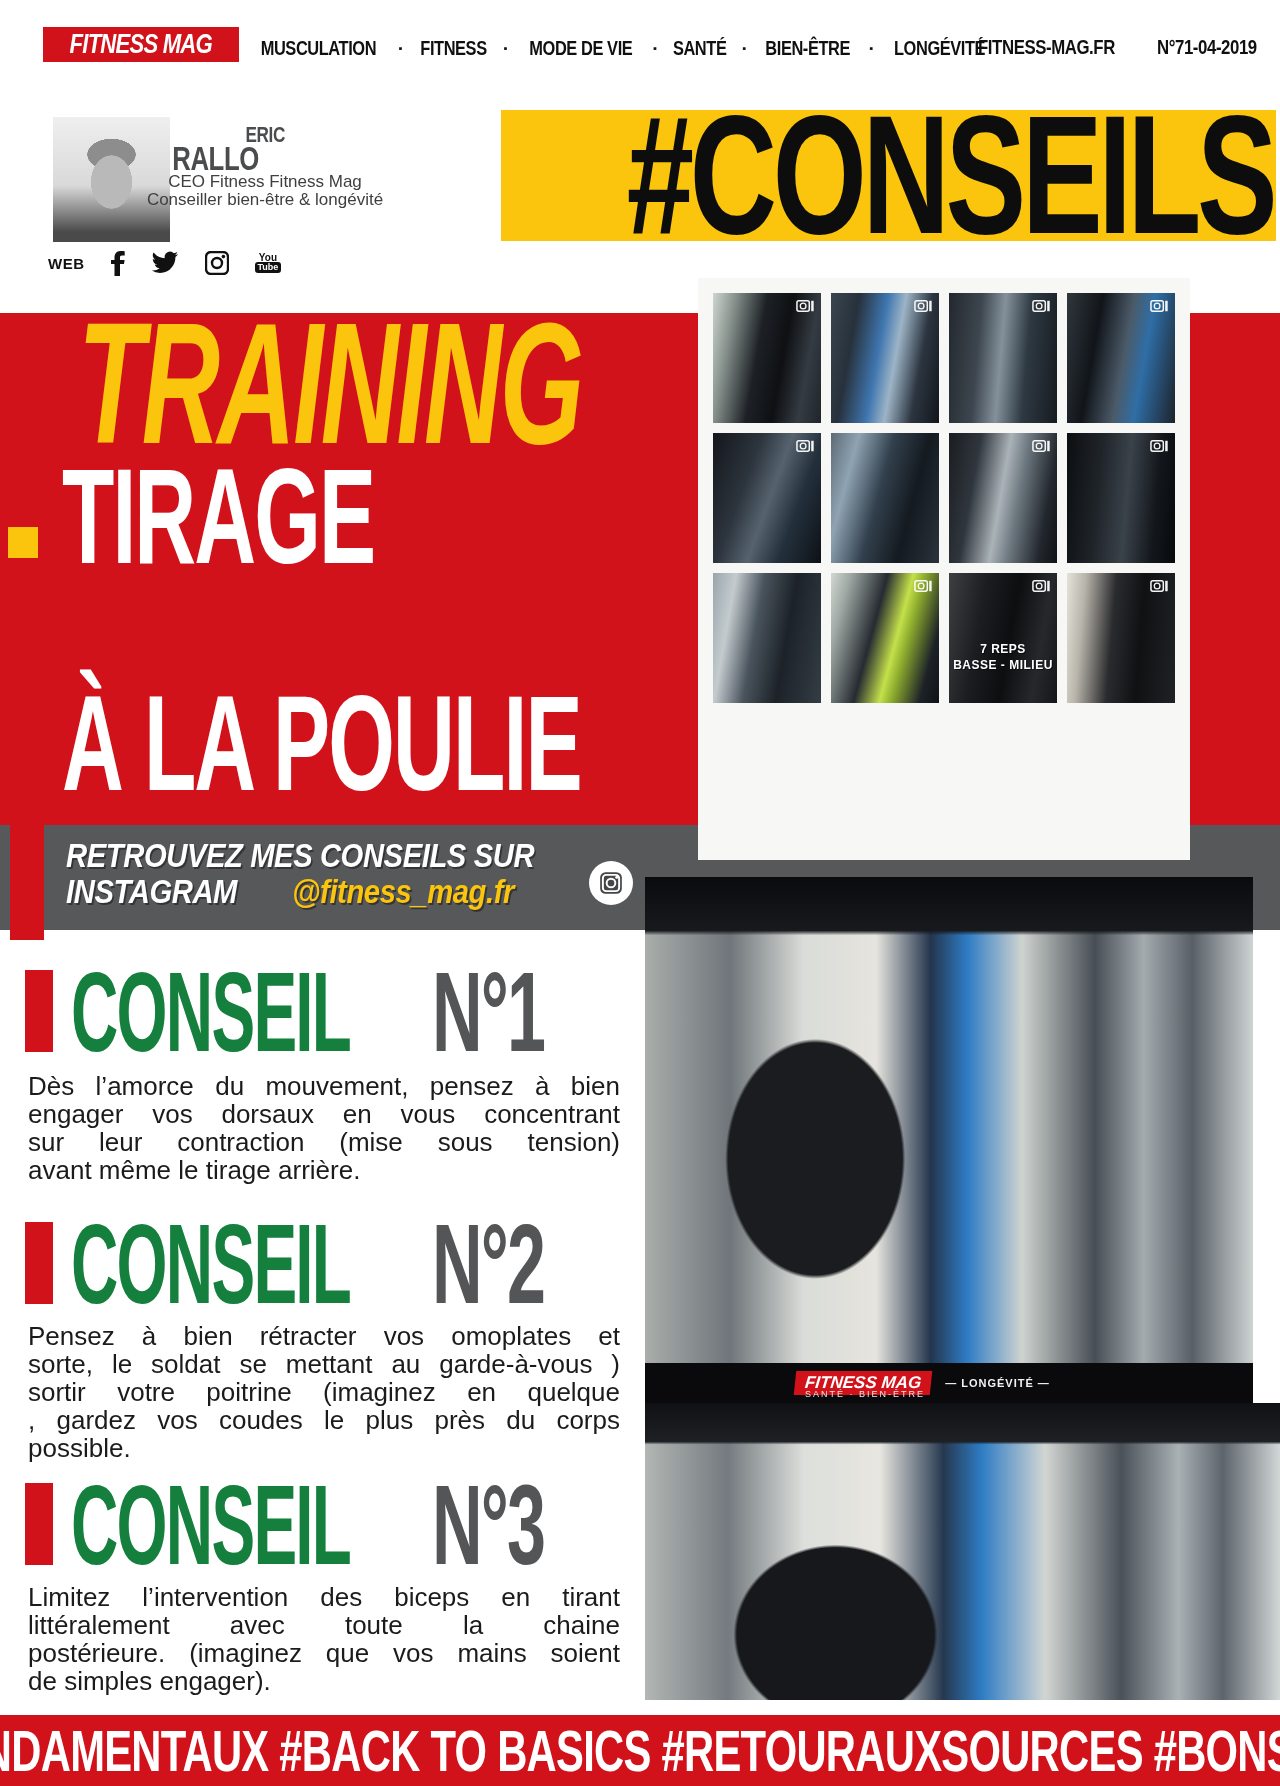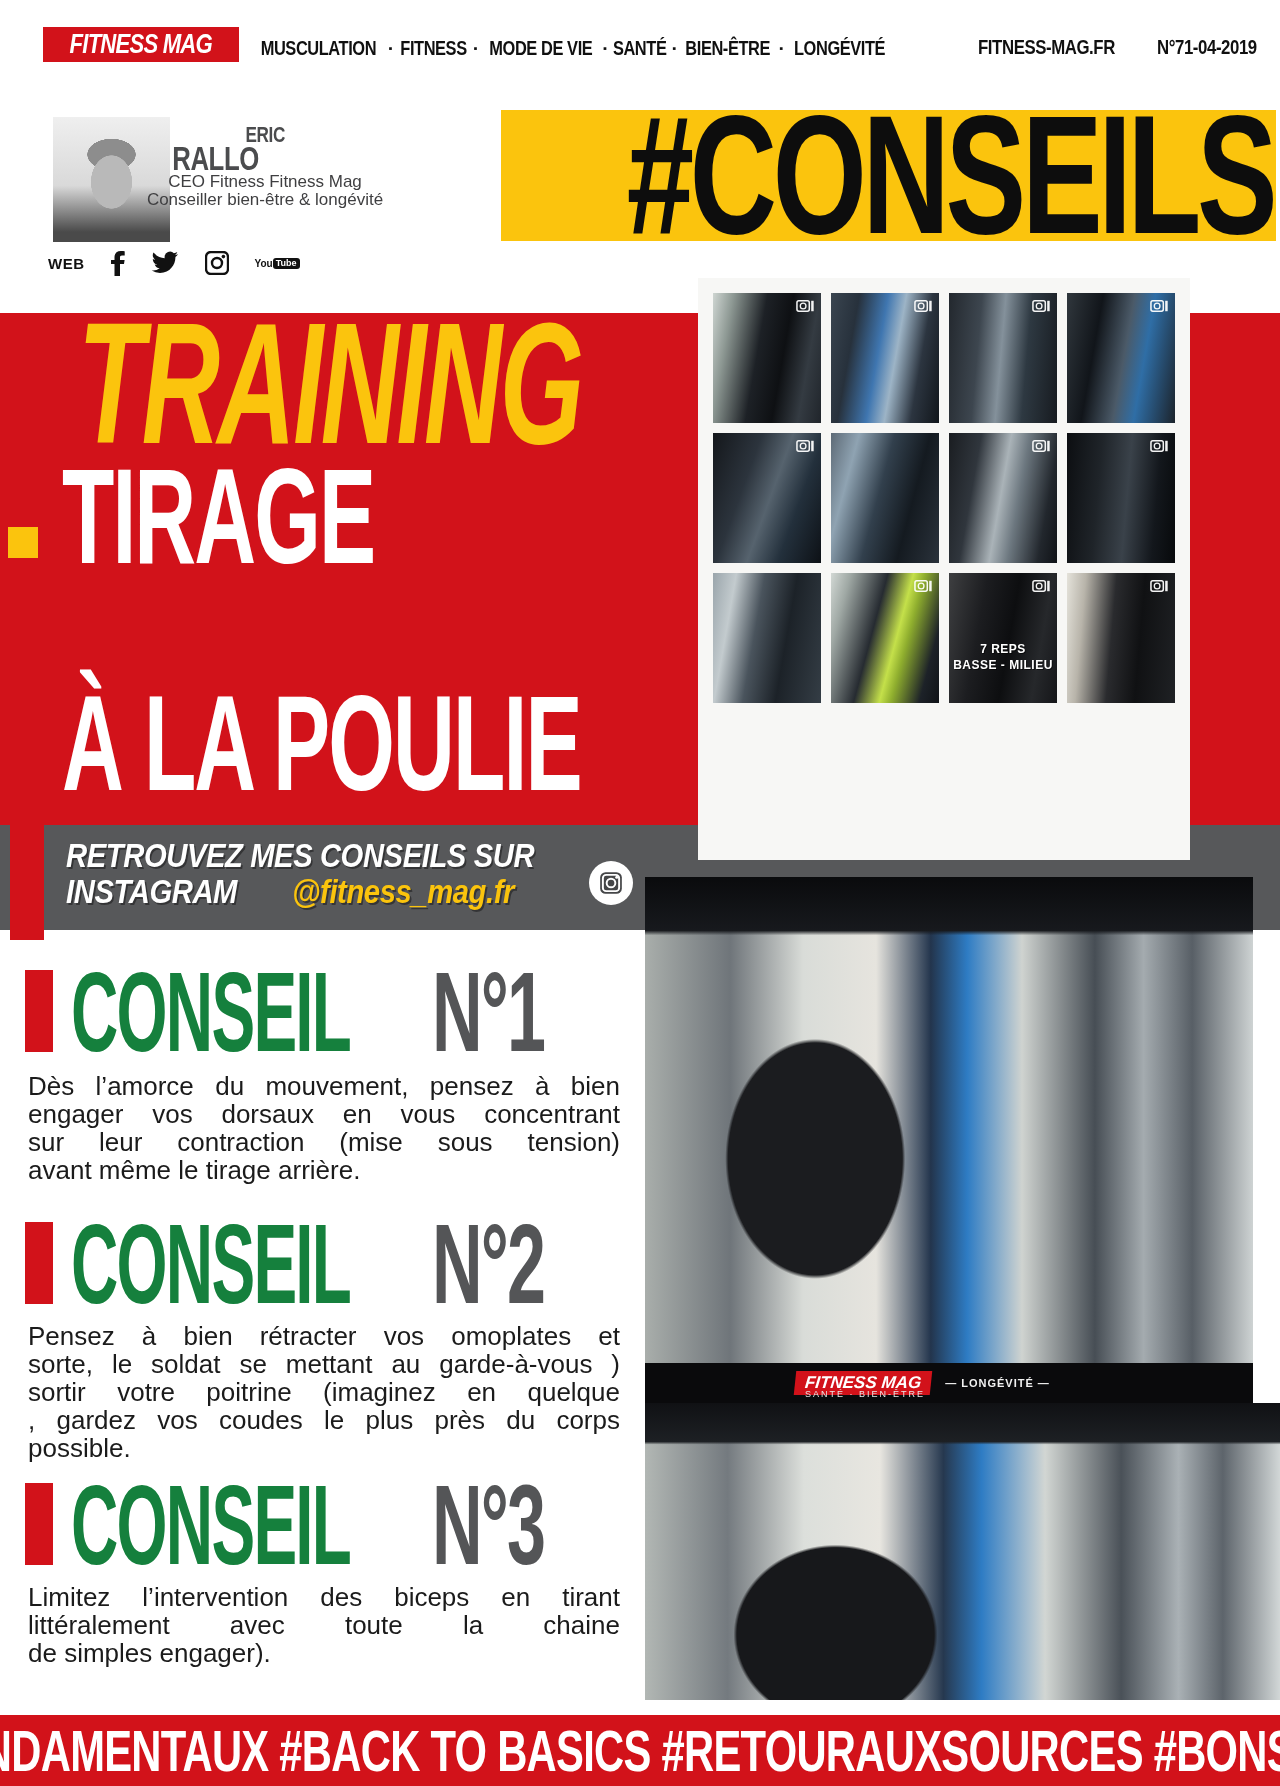--- a/index.html
+++ b/index.html
@@ -6,21 +6,21 @@
   .page{position:relative;width:1280px;height:1786px;margin:0 auto;background:#ffffff;
         font-family:"Liberation Sans",sans-serif;overflow:hidden;}
   .abs{position:absolute;}
   .cond{display:inline-block;transform-origin:0 0;white-space:nowrap;}
 
   
   .logo-box{left:43px;top:27px;width:196px;height:35px;background:#d2121a;
             display:flex;align-items:center;justify-content:center;}
   .logo-box span{color:#fff;font-weight:bold;font-style:italic;font-size:27px;
             transform:scaleX(.82);transform-origin:center;white-space:nowrap;letter-spacing:-1px;}
-  .topnav{left:248px;top:36px;height:24px;display:flex;align-items:center;color:#101010;}
+  .topnav{left:248px;top:36px;height:24px;display:flex;align-items:center;gap:10px;color:#101010;}
   .topnav .nav-item{font-weight:bold;font-size:20px;transform:scaleX(.82);transform-origin:center;
             white-space:nowrap;letter-spacing:-.5px;}
   .topnav .sep{font-size:11px;line-height:20px;}
   .issue-line{left:978px;top:36px;font-weight:bold;font-size:20px;color:#101010;
             display:flex;gap:16px;}
   .issue-line span{transform:scaleX(.84);transform-origin:left center;white-space:nowrap;letter-spacing:-.5px;}
 
   
   .avatar{left:53px;top:117px;width:117px;height:125px;
           background:
@@ -169,21 +169,21 @@
           <path fill="#111" d="M27 3.2c-1 .5-2 .8-3.1 1A5.5 5.5 0 0 0 26.3 1c-1 .6-2.2 1.1-3.4 1.3A5.4 5.4 0 0 0 13.6 6c0 .4 0 .9.1 1.3C9.2 7 5.2 4.9 2.5 1.6a5.4 5.4 0 0 0 1.7 7.2c-.9 0-1.7-.3-2.4-.7v.1c0 2.6 1.8 4.8 4.3 5.3-.5.1-.9.2-1.4.2-.3 0-.7 0-1-.1.7 2.1 2.7 3.7 5 3.7A10.9 10.9 0 0 1 .7 19.5 15.3 15.3 0 0 0 9 22c10 0 15.4-8.3 15.4-15.4v-.7c1-.8 2-1.7 2.6-2.7z"></path>
         </svg>
     </span>
     <span class="soc-ic">
       <svg width="24" height="24" viewBox="0 0 24 24">
           <rect x="1" y="1" width="22" height="22" rx="5" fill="none" stroke="#111" stroke-width="2.4"></rect>
           <circle cx="12" cy="12" r="5" fill="none" stroke="#111" stroke-width="2.4"></circle>
           <circle cx="18.4" cy="5.6" r="1.8" fill="#111"></circle>
         </svg>
     </span>
-    <span class="soc-ic" style="line-height:9px;">
+    <span class="soc-ic" style="flex-direction:column;line-height:9px;">
       <span style="font-size:10px;font-weight:bold;color:#111;">You</span>
       <span style="background:#111;color:#fff;font-size:9px;font-weight:bold;border-radius:3px;padding:1px 3px;">Tube</span>
     </span>
   </div>
 
   <div class="abs conseils-banner">
     <span>#CONSEILS</span>
   </div>
 
   <div class="abs red-block"></div>
@@ -318,20 +318,21 @@
     </div>
 
   <div class="abs conseil-head ch3">
     <div class="conseil-bar"></div>
     <div class="conseil-word"><span class="cond">CONSEIL</span></div>
     <div class="conseil-num"><span class="cond">N°3</span></div>
   </div>
   <div class="abs para pp3">
       <div class="ln">Limitez l’intervention des biceps en tirant</div>
       <div class="ln">littéralement avec toute la chaine</div>
+      <div class="ln">postérieure. (imaginez que vos mains soient</div>
       <div class="ln">de simples engager).</div>
     </div>
 
   <div class="abs footer-bar">
     <span>#FONDAMENTAUX  #BACK TO BASICS #RETOURAUXSOURCES #BONSENS</span>
   </div>
 
 </div>
 
 </body></html>

